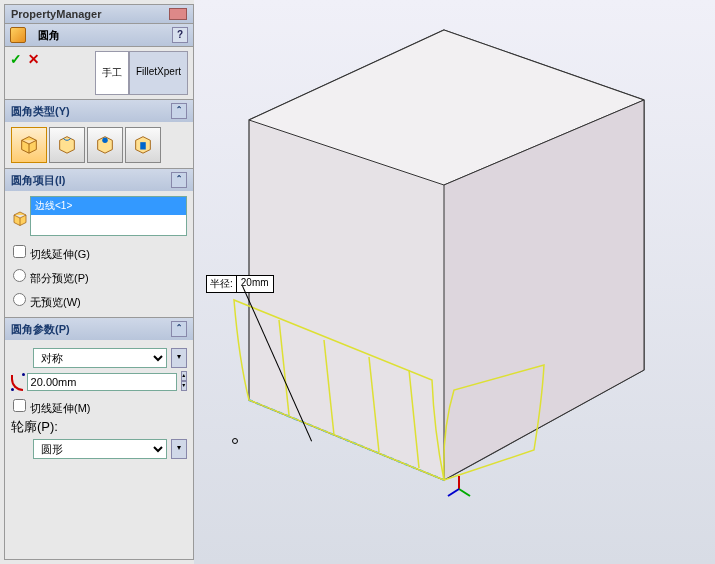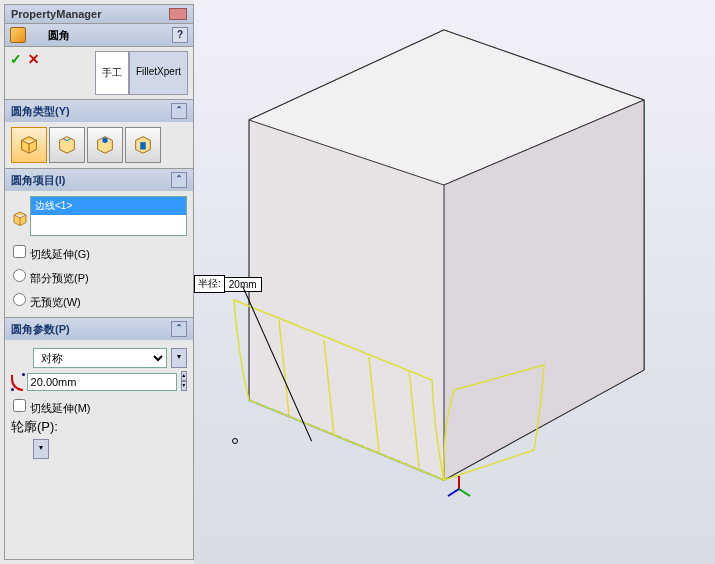--- a/index.html
+++ b/index.html
@@ -1,20 +1,20 @@
 <!DOCTYPE html>
 <html><head>
 <meta charset="utf-8">
 <style>
 body{margin:0;font:11px "Microsoft YaHei",Arial,sans-serif;background:#e8e8e8;display:flex;height:564px;width:715px;overflow:hidden}
 .panel{width:188px;background:#e8e8e8;border:1px solid #999;display:flex;flex-direction:column;margin:4px 0 4px 4px}
 .hdr{background:linear-gradient(#cfd8e8,#b8c5db);padding:3px 6px;display:flex;align-items:center;gap:4px;border-bottom:1px solid #999}
 .hdr-title{flex:1;font-weight:bold;color:#333}
 .tool-ico{width:16px;height:10px;background:#d88;border:1px solid #955}
-.titlebar{background:linear-gradient(#cfd8e8,#b8c5db);padding:3px 5px;display:flex;align-items:center;gap:22px;border-bottom:1px solid #999}
+.titlebar{background:linear-gradient(#cfd8e8,#b8c5db);padding:3px 5px;display:flex;align-items:center;gap:12px;border-bottom:1px solid #999}
 .fillet-ico{width:14px;height:14px;background:linear-gradient(135deg,#ffd060,#e89020);border:1px solid #a06010;border-radius:2px}
 .help{width:14px;height:14px;background:#d8e0ee;border:1px solid #88a;text-align:center;line-height:13px;font-weight:bold;color:#225;font-size:10px}
 .okrow{padding:4px 5px;display:flex;gap:2px}
 .ok{color:#0a0;font-size:14px;font-weight:bold;cursor:pointer}
 .cancel{color:#c00;font-size:14px;font-weight:bold;cursor:pointer;margin-left:4px}
 .tabs{display:flex;margin-left:auto;gap:0}
 .tabs span{padding:14px 6px;background:#d0d8e8;border:1px solid #99a;font-size:10px}
 .tabs .act{background:#fff}
 .sec{border-top:1px solid #999}
 .sec-h{background:linear-gradient(#cfd8e8,#b8c5db);padding:3px 6px;display:flex;align-items:center;font-weight:bold;color:#1a3a6e}
@@ -33,21 +33,21 @@
 .field{display:flex;align-items:flex-end;gap:4px;margin:3px 0}
 .field select,.field input[type=text]{flex:1;background:#fff;border:1px solid #7a9;padding:2px 3px;font:11px Arial}
 .field .spin{width:12px;display:flex;flex-direction:column}
 .field .spin span{height:8px;background:#d0d8e8;border:1px solid #88a;font-size:6px;text-align:center;line-height:6px}
 .field .dropbtn{width:14px;height:18px;background:#d0d8e8;border:1px solid #88a;font-size:8px;text-align:center;line-height:16px}
 .arc-ico{width:18px;height:14px;border-bottom:2px solid #c00;border-left:2px solid #c00;border-radius:0 0 0 14px;position:relative}
 .arc-ico::before,.arc-ico::after{content:'';position:absolute;width:3px;height:3px;background:#008;border-radius:50%}
 .arc-ico::before{top:-2px;right:-2px}.arc-ico::after{bottom:-2px;left:-2px}
 .lbl{font-size:13px}
 .viewport{flex:1;background:linear-gradient(#f0f0f8,#d8dce5);position:relative}
-.callout{position:absolute;top:275px;left:0;display:flex;align-items:center;font-size:10px}
+.callout{position:absolute;top:275px;left:12px;display:flex;font-size:10px}
 .callout .k{background:#fff;border:1px solid #000;padding:1px 3px}
 .callout .v{background:#fff;border:1px solid #000;border-left:0;padding:1px 4px}
 .leader{position:absolute;top:286px;left:48px;width:1px;height:170px;background:#000;transform-origin:top;transform:rotate(-24deg)}
 .leaderdot{position:absolute;top:438px;left:38px;width:4px;height:4px;border:1px solid #000;border-radius:50%}
 svg.model{position:absolute;top:0;left:0}
 .triad{position:absolute;bottom:60px;left:250px}
 </style>
 </head>
 <body>
 
@@ -137,20 +137,21 @@
             <span>▴</span>
             <span>▾</span>
           </div>
       </div>
       <div class="opts">
         <label><input type="checkbox" style=""><span>切线延伸(M)</span></label>
       </div>
       <div class="lbl">轮廓(P):</div>
       <div class="field">
         <span style="width:18px"></span>
+        <select><option>圆形</option></select>
         <span class="dropbtn">▾</span>
       </div>
     </div>
   </div>
 </div>
 
 <div class="viewport">
   <svg class="model" width="520" height="564" viewBox="0 0 520 564">
     <polygon points="250,30 450,100 450,370 250,480 55,400 55,120" fill="#e6e2e6" stroke="#333" stroke-width="1.2"></polygon>
     <polygon points="250,30 450,100 250,185 55,120" fill="#f2f0f2" stroke="#333"></polygon>

